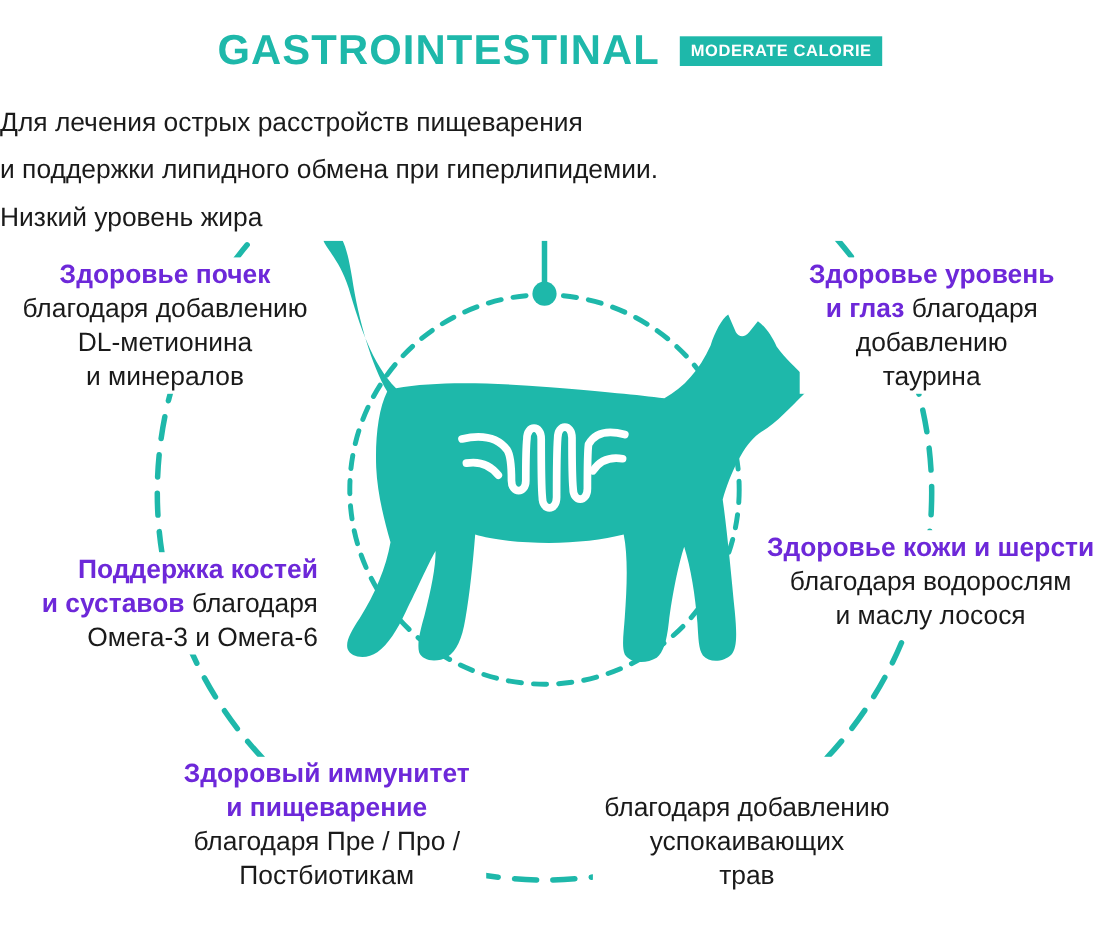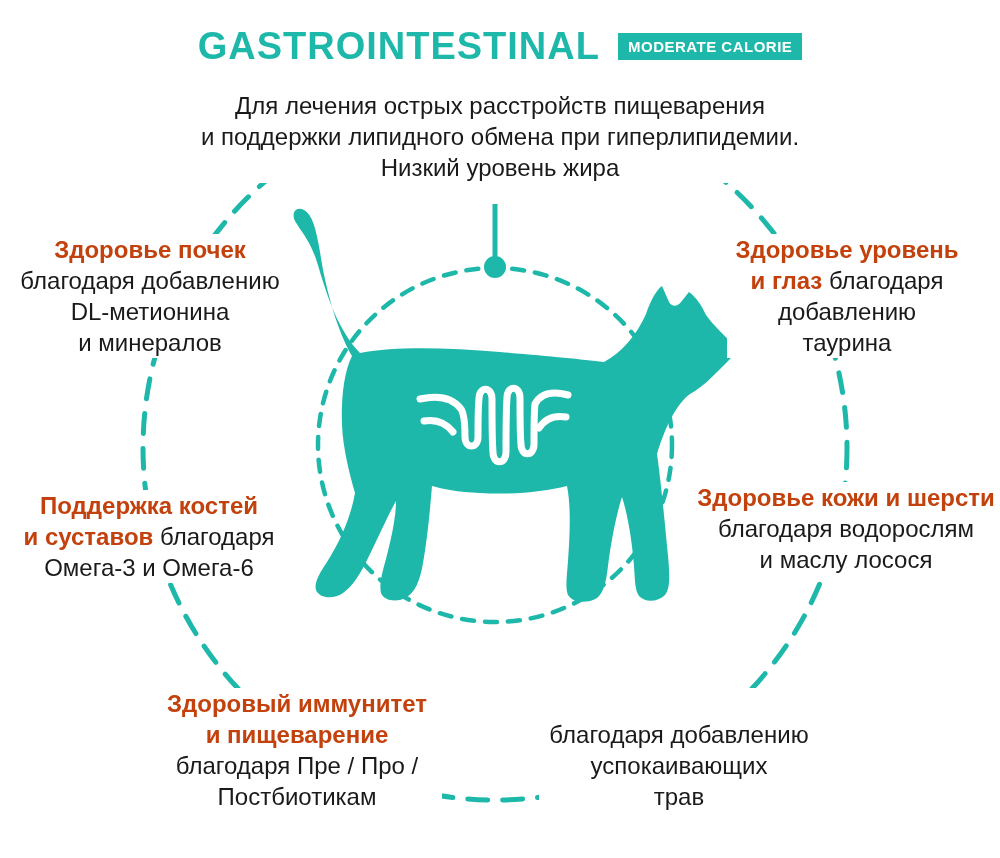--- a/index.html
+++ b/index.html
@@ -25,38 +25,38 @@
   }
   .badge{
     background:var(--accent);
     color:var(--badge-text,#fff);
     font-size:15px;font-weight:700;letter-spacing:0.5px;
     padding:5px 10px;line-height:17px;
     white-space:nowrap;
   }
   .subtitle{
     position:absolute;top:90px;left:0;right:0;z-index:2;
-    text-align:center;
-    font-size:24px;line-height:31px;
+    text-align:left;
+    font-size:24px;line-height:43px;
     color:var(--text,#1a1a1a);
     white-space:pre-line;
     background:#ffffff;
   }
   .benefit{
     position:absolute;z-index:2;
     text-align:center;
     font-size:24px;line-height:31px;
     color:var(--text,#1a1a1a);
     white-space:pre-line;
     background:#ffffff;
   }
-  .benefit b{font-weight:700;color:#c2410c;}
+  .benefit b{font-weight:700;color:#6d28d9;}
   .b-kidney   {left:10px;  top:234px; width:280px;}
   .b-heart    {left:727px; top:234px; width:240px;}
-  .b-bones    {left:9px;   top:490px; width:280px;}
+  .b-bones    {left:9px;   top:502px; width:280px;text-align:right;}
   .b-skin     {left:686px; top:482px; width:320px;}
   .b-immunity {left:152px; top:688px; width:290px;}
   .b-stress   {left:539px; top:688px; width:280px;}
 </style>
 </head>
 <body>
 
 <div class="stage">
 
   <svg class="layer-svg" width="1000" height="858" viewBox="0 0 1000 858" xmlns="http://www.w3.org/2000/svg">

